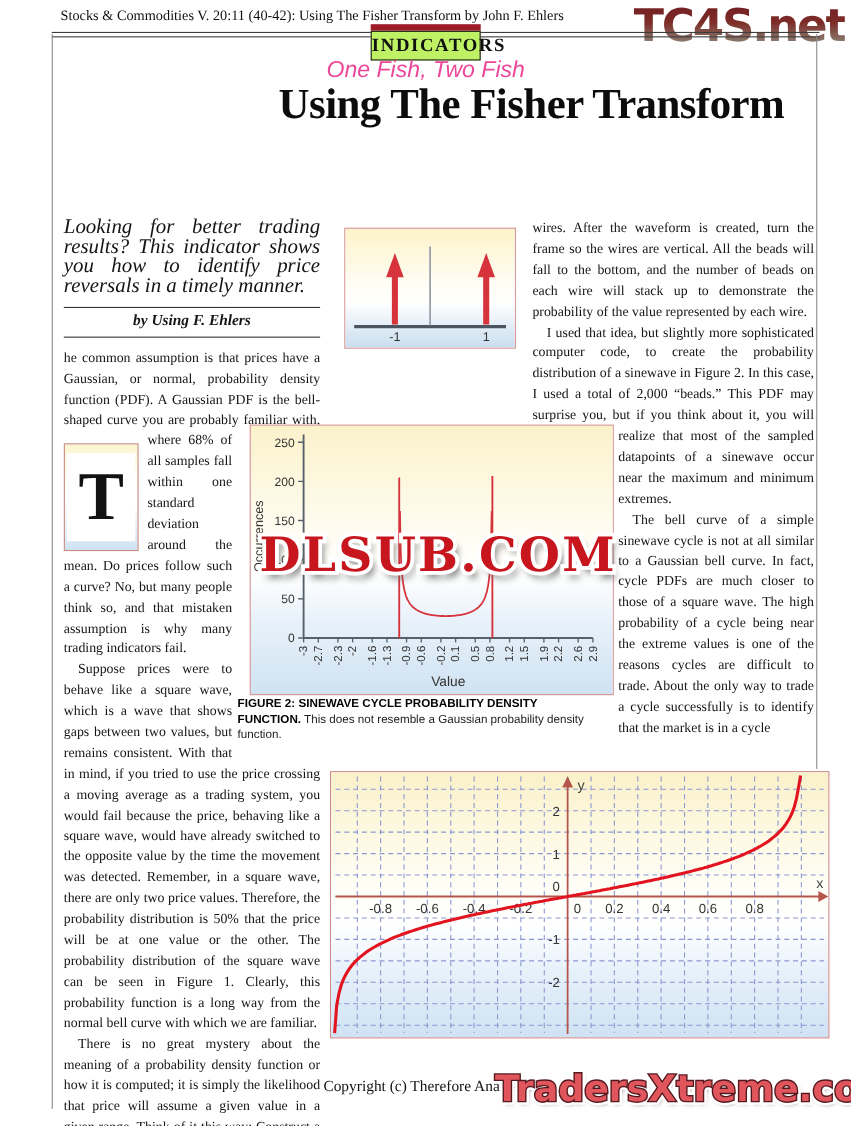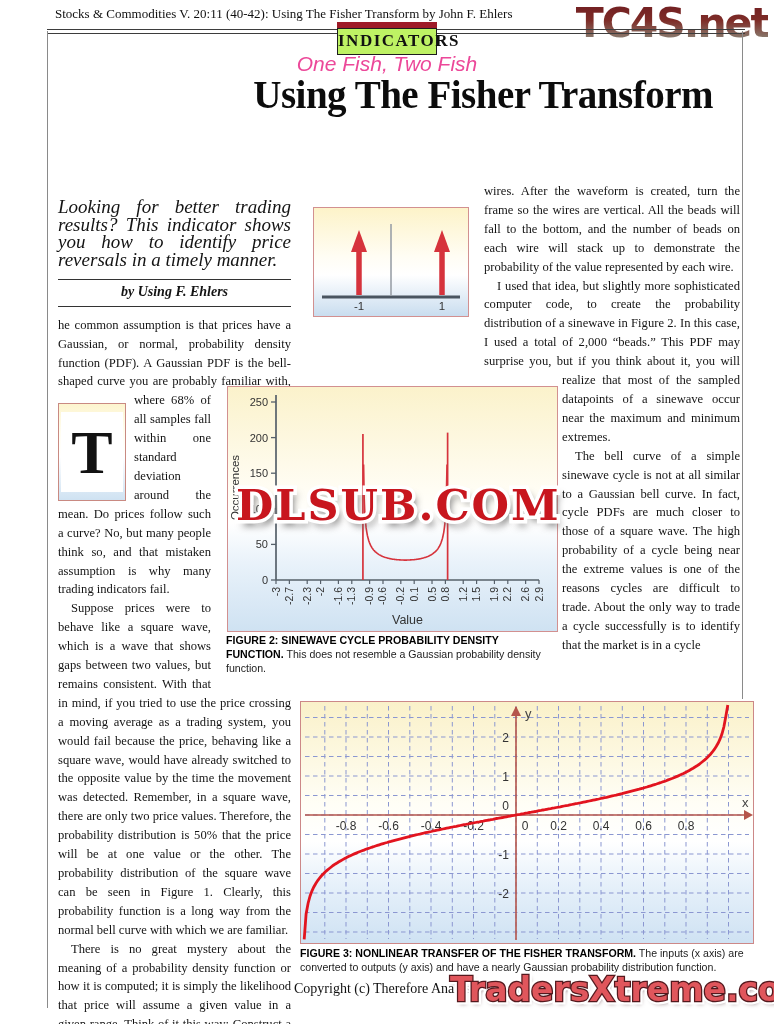--- a/index.html
+++ b/index.html
@@ -22,21 +22,21 @@
   .ind-box{border:1.2px solid #1d1d1d;background:#bef264;padding:2px 0 3px;
            font-weight:bold;font-size:17px;letter-spacing:1.5px;color:#111;}
   .kicker{left:0;top:52px;width:774px;text-align:center;font-family:"Liberation Sans",sans-serif;
           font-style:italic;font-size:21px;color:#ec4899;}
   .page-title{left:0;top:74px;width:713px;text-align:right;font-weight:bold;font-size:39px;line-height:1.1;
           color:#0c0c0c;letter-spacing:-0.5px;}
 
   
   .col{font-size:12.6px;line-height:18.9px;text-align:justify;}
   .left-col{left:58px;top:198px;width:233px;}
-  .right-col{left:484px;top:182px;width:256px;}
+  .right-col{left:484px;top:198px;width:256px;}
   .standfirst{font-style:italic;font-size:19px;line-height:17.7px;text-align:justify;}
   .byline-block{margin-top:10px;border-top:1.2px solid #333;border-bottom:1.2px solid #333;
                 padding:3px 0 4px;text-align:center;font-weight:bold;font-style:italic;font-size:14px;}
   .body-text{margin-top:9px;}
   .rsp1{float:right;width:0;height:84px;}
   .rsp2{float:right;clear:right;width:80px;height:277px;}
   .lsp1{float:left;width:0;height:190px;}
   .lsp2{float:left;clear:left;width:78px;height:302px;}
   .dropcap{float:left;width:66px;height:96px;margin:3px 8px 2px 0;border:1.5px solid #c98a82;
            background:linear-gradient(180deg,#fdf5cf 0%,#fffdf2 30%,#ffffff 55%,#cfe2f2 100%);
@@ -47,21 +47,21 @@
 
   
   .fig-panel{border:1.5px solid #d29090;background:#fff;}
   .fig1-panel{left:313px;top:207px;width:154px;height:108px;}
   .fig2-panel{left:227px;top:386px;width:329px;height:244px;}
   .fig3-panel{left:300px;top:701px;width:452px;height:241px;border-color:#cc8888;}
   .chart,.chart svg{width:100%;height:100%;display:block;}
   .fig-caption{font-family:"Liberation Sans",sans-serif;font-size:10.6px;line-height:1.3;color:#1c1c1c;text-align:left;}
   .fig-caption b{color:#000;}
   .fig1-caption{left:313px;top:320px;width:152px;}
-  .fig2-caption{left:226px;top:634px;width:322px;}
+  .fig2-caption{left:216px;top:634px;width:322px;}
   .fig3-caption{left:300px;top:947px;width:456px;}
 
   
   .footer-copyright{left:294px;top:981px;font-size:14px;color:#111;white-space:nowrap;}
 
   
   .wm-stack{text-align:center;}
   .wm-stack span{position:absolute;left:0;top:0;width:100%;white-space:nowrap;}
   .wm-dlsub{left:236px;top:477px;width:312px;height:60px;font-family:"DejaVu Serif",serif;
             font-weight:800;font-size:43px;line-height:56px;letter-spacing:2px;}
@@ -282,23 +282,20 @@
           <text x="385" y="128" text-anchor="middle" font-size="12" fill="#333" font-family="Liberation Sans,sans-serif">0.8</text>
           <text x="208" y="195.5" text-anchor="end" font-size="12" fill="#333" font-family="Liberation Sans,sans-serif">-2</text>
           <text x="208" y="156.5" text-anchor="end" font-size="12" fill="#333" font-family="Liberation Sans,sans-serif">-1</text>
           <text x="208" y="108" text-anchor="end" font-size="12" fill="#333" font-family="Liberation Sans,sans-serif">0</text>
           <text x="208" y="78.5" text-anchor="end" font-size="12" fill="#333" font-family="Liberation Sans,sans-serif">1</text>
           <text x="208" y="39.5" text-anchor="end" font-size="12" fill="#333" font-family="Liberation Sans,sans-serif">2</text>
           <path d="M3.2,237.3L5.1,211.9L7.1,201.2L9.0,194.2L10.9,189.1L12.8,185.0L14.8,181.5L16.7,178.6L18.6,176.0L20.5,173.8L22.5,171.7L24.4,169.8L26.3,168.1L28.3,166.5L30.2,165.0L32.1,163.5L34.0,162.2L36.0,161.0L37.9,159.8L39.8,158.7L41.7,157.6L43.7,156.5L45.6,155.6L47.5,154.6L49.4,153.7L51.4,152.8L53.3,151.9L55.2,151.1L57.1,150.3L59.1,149.5L61.0,148.8L62.9,148.1L64.8,147.3L66.8,146.6L68.7,146.0L70.6,145.3L72.5,144.7L74.5,144.0L76.4,143.4L78.3,142.8L80.2,142.2L82.2,141.6L84.1,141.0L86.0,140.5L87.9,139.9L89.9,139.4L91.8,138.8L93.7,138.3L95.6,137.8L97.6,137.3L99.5,136.8L101.4,136.3L103.3,135.8L105.3,135.3L107.2,134.8L109.1,134.3L111.0,133.9L113.0,133.4L114.9,132.9L116.8,132.5L118.7,132.1L120.7,131.6L122.6,131.2L124.5,130.7L126.4,130.3L128.4,129.9L130.3,129.5L132.2,129.0L134.1,128.6L136.1,128.2L138.0,127.8L139.9,127.4L141.8,127.0L143.8,126.6L145.7,126.2L147.6,125.8L149.5,125.4L151.5,125.0L153.4,124.6L155.3,124.3L157.2,123.9L159.2,123.5L161.1,123.1L163.0,122.7L164.9,122.4L166.9,122.0L168.8,121.6L170.7,121.2L172.6,120.9L174.6,120.5L176.5,120.1L178.4,119.8L180.3,119.4L182.3,119.1L184.2,118.7L186.1,118.3L188.0,118.0L190.0,117.6L191.9,117.3L193.8,116.9L195.7,116.5L197.7,116.2L199.6,115.8L201.5,115.5L203.4,115.1L205.4,114.8L207.3,114.4L209.2,114.1L211.1,113.7L213.1,113.4L215.0,113.0L216.9,112.6L218.9,112.3L220.8,111.9L222.7,111.6L224.6,111.2L226.6,110.9L228.5,110.5L230.4,110.2L232.3,109.8L234.3,109.5L236.2,109.1L238.1,108.7L240.0,108.4L242.0,108.0L243.9,107.7L245.8,107.3L247.7,106.9L249.7,106.6L251.6,106.2L253.5,105.9L255.4,105.5L257.4,105.1L259.3,104.8L261.2,104.4L263.1,104.0L265.1,103.6L267.0,103.3L268.9,102.9L270.8,102.5L272.8,102.1L274.7,101.7L276.6,101.4L278.5,101.0L280.5,100.6L282.4,100.2L284.3,99.8L286.2,99.4L288.2,99.0L290.1,98.6L292.0,98.2L293.9,97.8L295.9,97.4L297.8,97.0L299.7,96.5L301.6,96.1L303.6,95.7L305.5,95.3L307.4,94.8L309.3,94.4L311.3,93.9L313.2,93.5L315.1,93.1L317.0,92.6L319.0,92.1L320.9,91.7L322.8,91.2L324.7,90.7L326.7,90.2L328.6,89.7L330.5,89.2L332.4,88.7L334.4,88.2L336.3,87.7L338.2,87.2L340.1,86.6L342.1,86.1L344.0,85.5L345.9,85.0L347.8,84.4L349.8,83.8L351.7,83.2L353.6,82.6L355.5,82.0L357.5,81.3L359.4,80.7L361.3,80.0L363.2,79.4L365.2,78.7L367.1,77.9L369.0,77.2L370.9,76.5L372.9,75.7L374.8,74.9L376.7,74.1L378.6,73.2L380.6,72.3L382.5,71.4L384.4,70.4L386.3,69.5L388.3,68.4L390.2,67.3L392.1,66.2L394.0,65.0L396.0,63.8L397.9,62.5L399.8,61.0L401.7,59.5L403.7,57.9L405.6,56.2L407.5,54.3L409.5,52.2L411.4,50.0L413.3,47.4L415.2,44.5L417.2,41.0L419.1,36.9L421.0,31.8L422.9,24.8L424.9,14.1L426.8,3.0" fill="none" stroke="#e2141f" stroke-width="2.8"></path>
         </svg>
       </div>
   </div>
-  <div class="abs fig-caption fig3-caption">
-    <b>FIGURE 3: NONLINEAR TRANSFER OF THE FISHER TRANSFORM.</b><span> The inputs (x axis) are converted to outputs (y axis) and have a nearly Gaussian probability distribution function.</span>
-  </div>
 
   <div class="abs footer-copyright">Copyright (c) Therefore Analysis</div>
   <div class="abs wm-stack wm-tx">
     <span class="l1">TradersXtreme.com</span>
     <span class="l2">TradersXtreme.com</span>
     <span class="l3">TradersXtreme.com</span>
   </div>
 
 </div>
 

